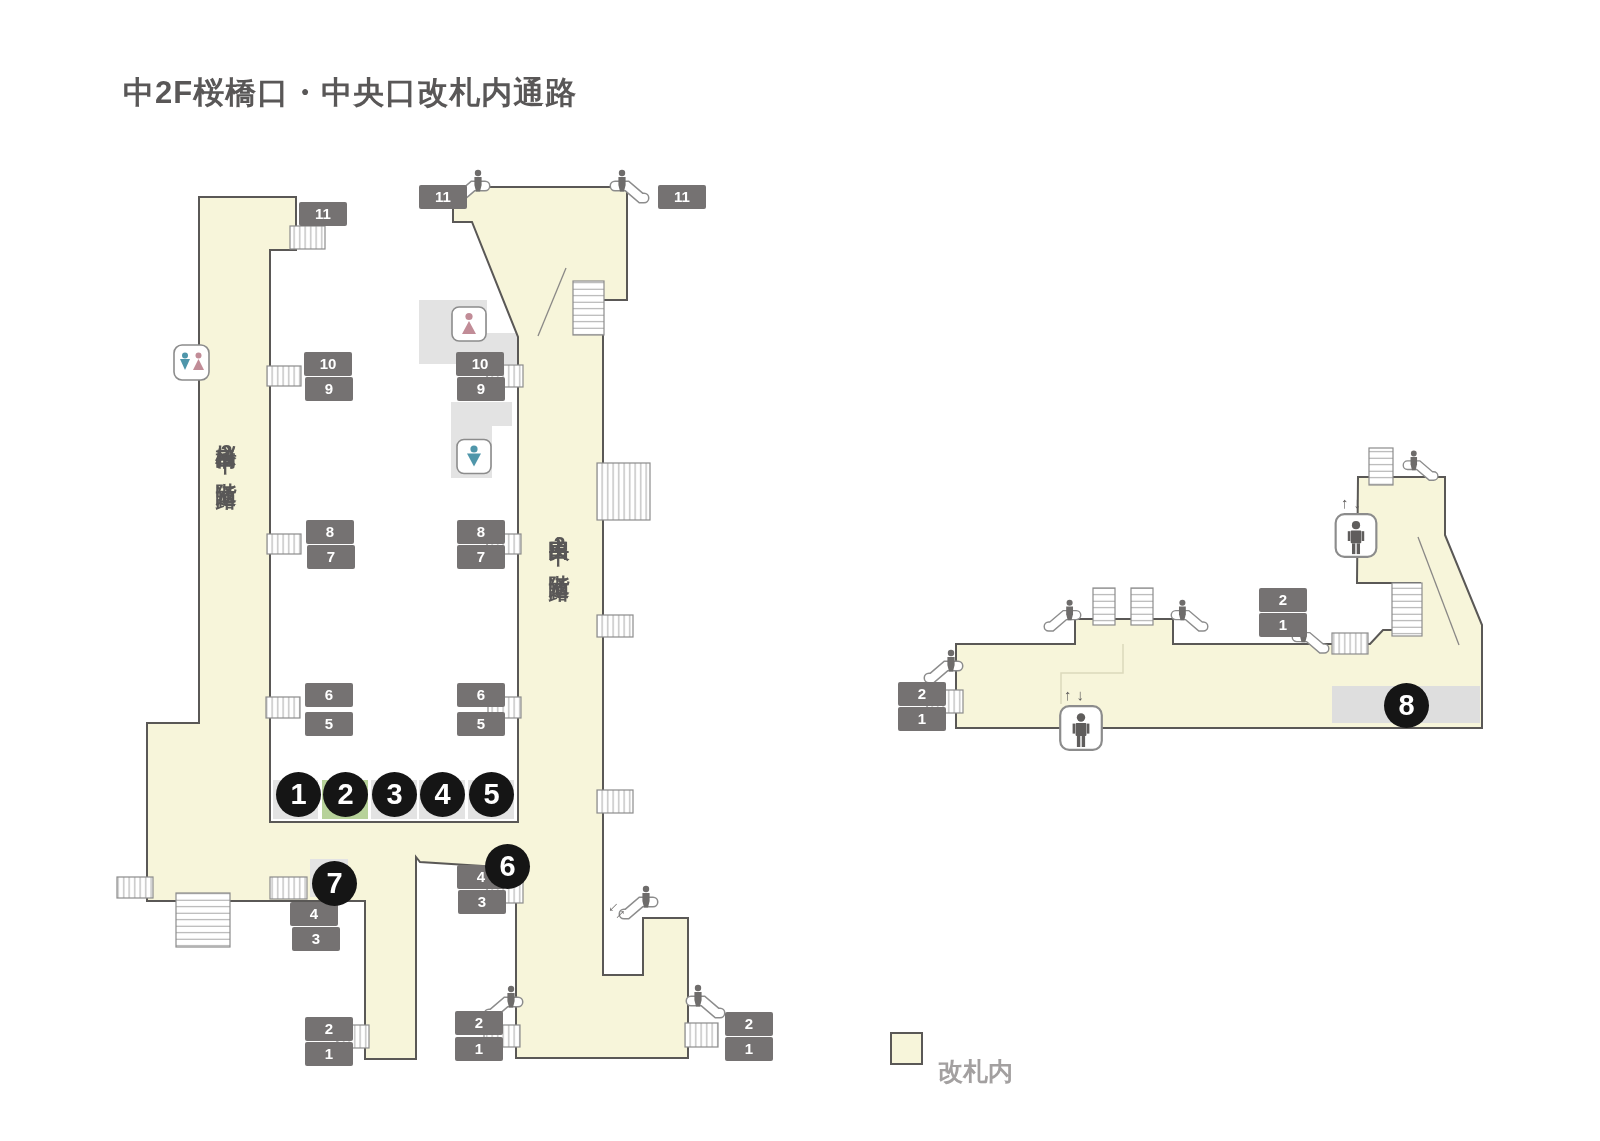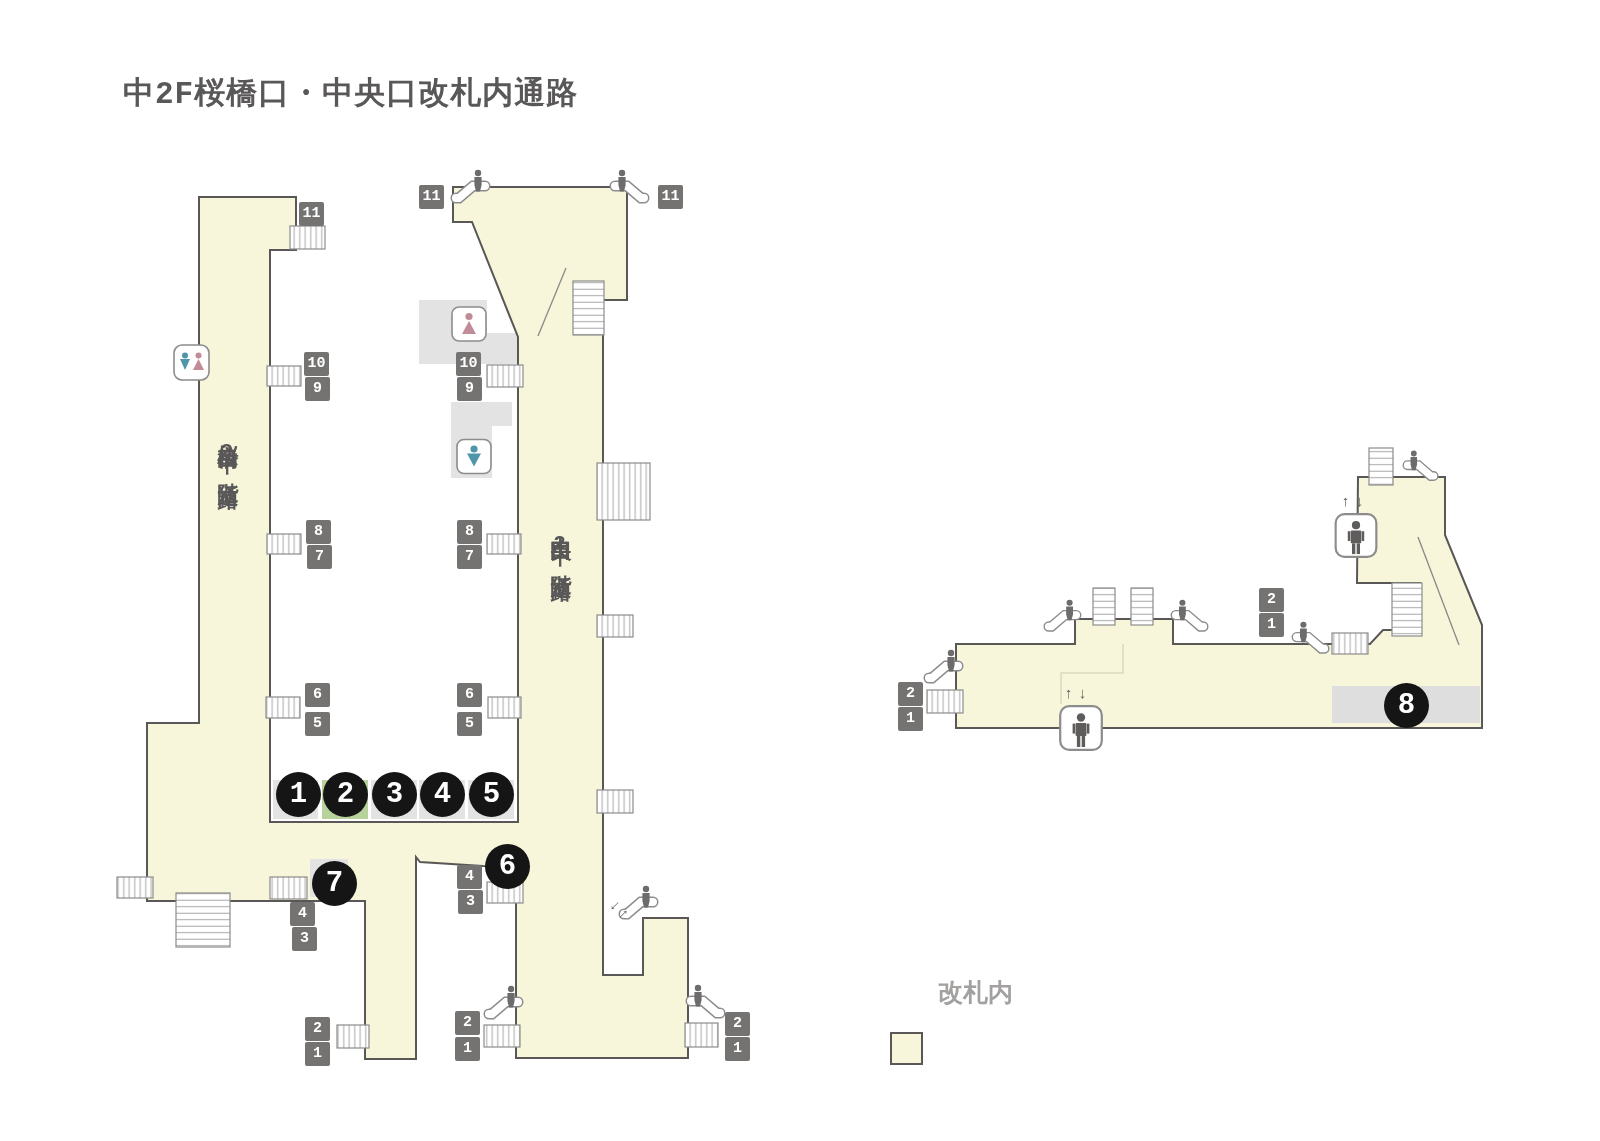--- a/index.html
+++ b/index.html
@@ -1,30 +1,30 @@
 <!DOCTYPE html>
 <html><head>
 <meta charset="utf-8">
 <style>
   html,body{margin:0;padding:0;background:#ffffff;}
   .stage{position:relative;width:1600px;height:1141px;background:#ffffff;overflow:hidden;
-         font-family:Liberation Mono, monospace;}
+         font-family:Liberation Sans, sans-serif;}
   .layer{position:absolute;left:0;top:0;}
   .map-title{position:absolute;font-size:31px;font-weight:bold;color:#595757;letter-spacing:1px;white-space:nowrap;}
   .vlabel{position:absolute;writing-mode:vertical-rl;text-orientation:upright;font-weight:bold;
           font-size:21px;color:#595757;letter-spacing:3px;line-height:26px;}
-  .pl{position:absolute;width:25px;height:24px;background:#757272;color:#ffffff;font-weight:bold;
+  .pl{position:absolute;width:48px;height:24px;background:#757272;color:#ffffff;font-weight:bold;
       font-size:15px;line-height:24px;text-align:center;border-radius:2px;}
   .fc{position:absolute;width:45px;height:45px;border-radius:50%;background:#151515;color:#ffffff;
       font-weight:bold;font-size:29px;line-height:45px;text-align:center;}
   .elev-arrows{position:absolute;font-size:15px;font-weight:bold;color:#5f5d5c;letter-spacing:5px;white-space:nowrap;}
   .esc-arrows{position:absolute;font-size:16px;font-weight:bold;color:#6e6c6b;letter-spacing:2px;
               transform:rotate(45deg);white-space:nowrap;}
   .legend-swatch{position:absolute;left:890px;top:1032px;width:29px;height:29px;background:#f7f5da;border:2px solid #5a5856;}
-  .legend-label{position:absolute;left:938px;top:976px;font-size:25px;font-weight:bold;color:#a3a0a0;white-space:nowrap;}
+  .legend-label{position:absolute;left:938px;top:1055px;font-size:25px;font-weight:bold;color:#a3a0a0;white-space:nowrap;}
   .st{stroke:#8c8c8c;stroke-width:1.2;}
 </style>
 </head>
 <body>
 
 <div class="stage">
 
   <svg class="layer" width="1600" height="1141" viewBox="0 0 1600 1141">
     <defs>
       <pattern id="pv" patternUnits="userSpaceOnUse" width="5.5" height="8">

